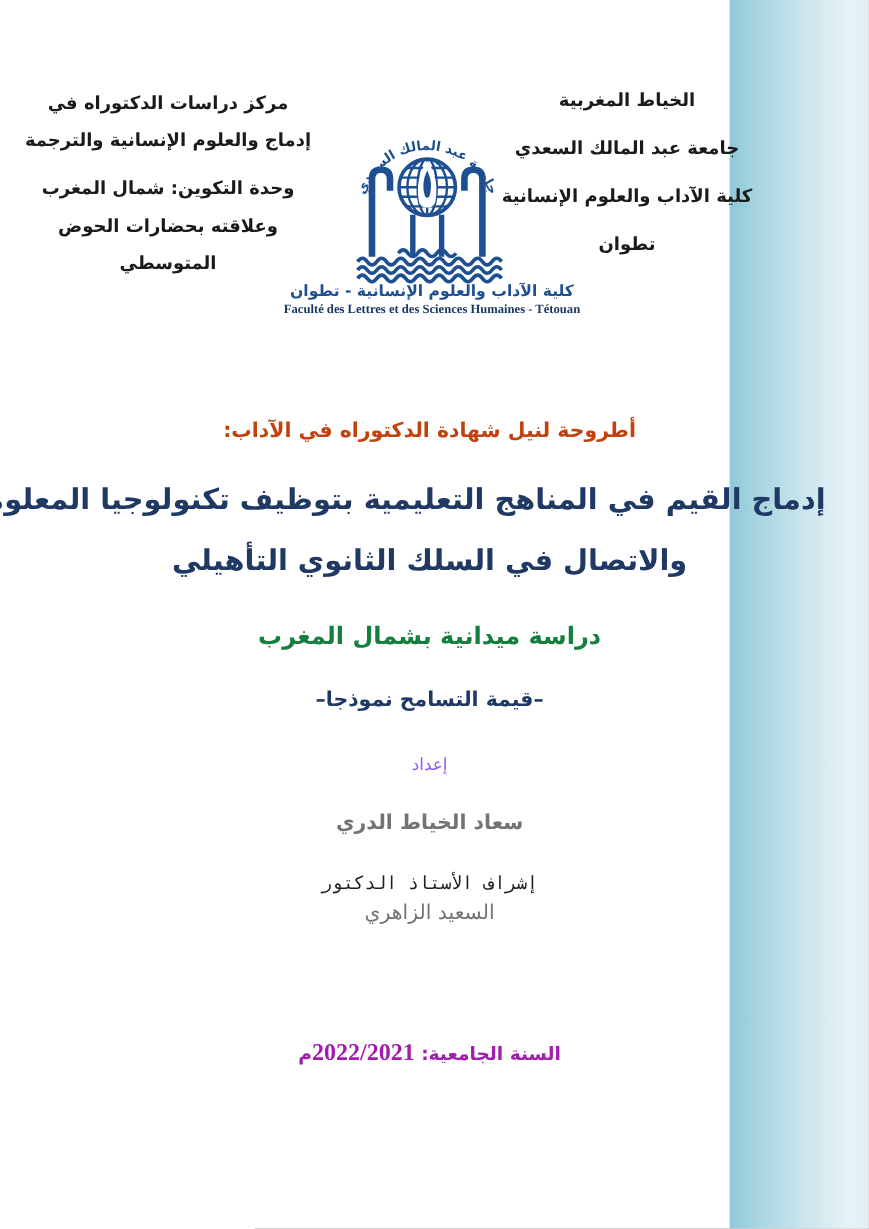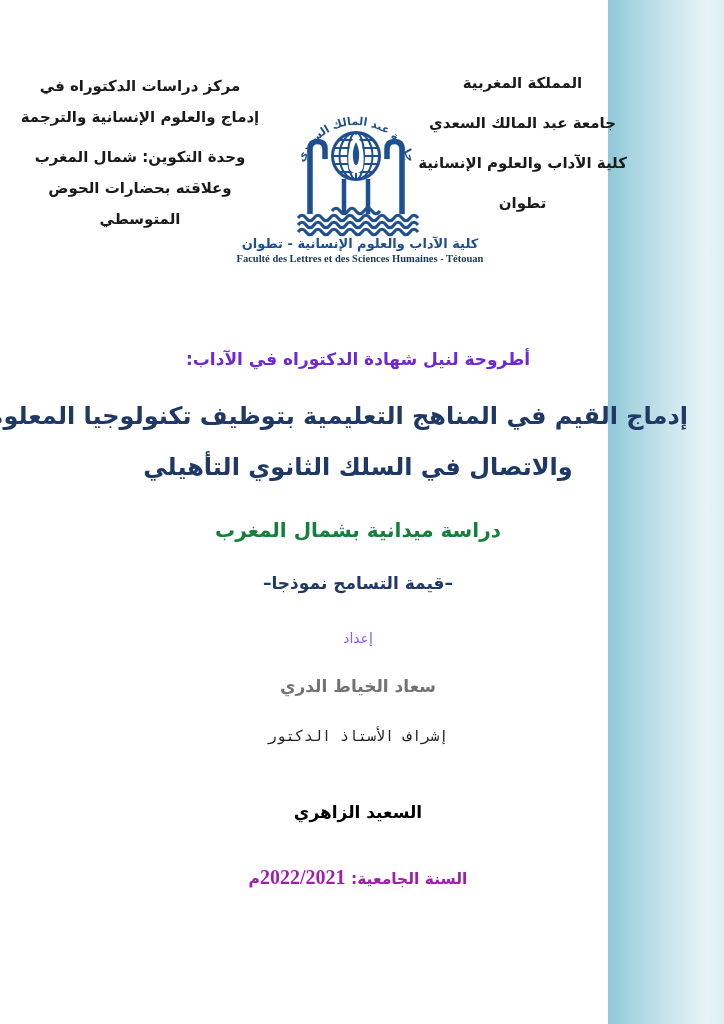--- a/index.html
+++ b/index.html
@@ -22,44 +22,44 @@
   .hdr-right .line{height:40px;display:flex;align-items:center;justify-content:center;}
   .hdr-left{top:70px;left:22px;width:236px;}
   .hdr-left .line{height:31px;display:flex;align-items:center;justify-content:center;}
   .hdr-left .para-gap{margin-top:9px;}
   .logo-wrap{position:absolute;left:288px;top:96px;width:144px;text-align:center;}
   .logo-captions{position:absolute;left:218px;top:236px;width:284px;text-align:center;}
   .cap-ar{font-size:13px;font-weight:bold;color:#1d4f91;white-space:nowrap;}
   .cap-fr{font-size:10.5px;font-weight:bold;color:#17365d;
           font-family:"Liberation Serif", serif;white-space:nowrap;margin-top:2px;}
   .centerline{position:absolute;left:28px;width:660px;text-align:center;white-space:nowrap;}
-  .degree{top:349px;font-size:17px;font-weight:bold;color:#6d28d9;}
+  .degree{top:349px;font-size:17px;font-weight:bold;color:#c2410c;}
   .title1{top:402px;font-size:24px;font-weight:bold;color:#1f3864;}
   .title2{top:453px;font-size:24px;font-weight:bold;color:#1f3864;}
   .subtitle{top:518px;font-size:20px;font-weight:bold;color:#15803d;}
   .subsub{top:573px;font-size:17px;font-weight:bold;color:#1f3864;}
   .prepared{top:630px;font-size:14px;color:#8b5cf6;}
   .author{top:676px;font-size:17px;font-weight:bold;color:#737373;}
   .supervision{top:727px;font-size:15px;color:#1f1f1f;font-family:Liberation Mono, monospace;}
-  .supervisor{top:802px;font-size:17px;font-weight:bold;color:#000000;}
+  .supervisor{top:751px;font-size:17px;font-weight:normal;color:#737373;}
   .yearline{top:866px;font-size:15.5px;font-weight:bold;color:#a21caf;}
   .yearline .digits{
     font-family:"Liberation Serif", serif;
     font-size:20px;font-weight:bold;letter-spacing:0.5px;
   }
 </style>
 </head>
 <body>
 
 <div class="page">
 
   <div class="accent-bar"></div>
 
   <div class="hdr hdr-right" dir="rtl">
-    <div class="line">المملكة المغربية</div>
+    <div class="line">الخياط المغربية</div>
     <div class="line">جامعة عبد المالك السعدي</div>
     <div class="line">كلية الآداب والعلوم الإنسانية</div>
     <div class="line">تطوان</div>
   </div>
 
   <div class="hdr hdr-left" dir="rtl">
     <div class="line">مركز دراسات الدكتوراه في</div>
     <div class="line">إدماج والعلوم الإنسانية والترجمة</div>
     <div class="line para-gap">وحدة التكوين: شمال المغرب</div>
     <div class="line">وعلاقته بحضارات الحوض</div>

